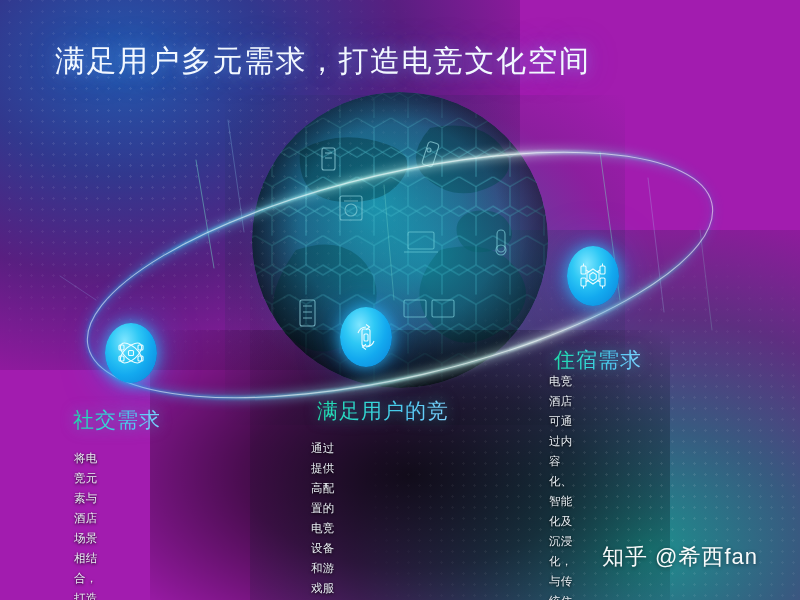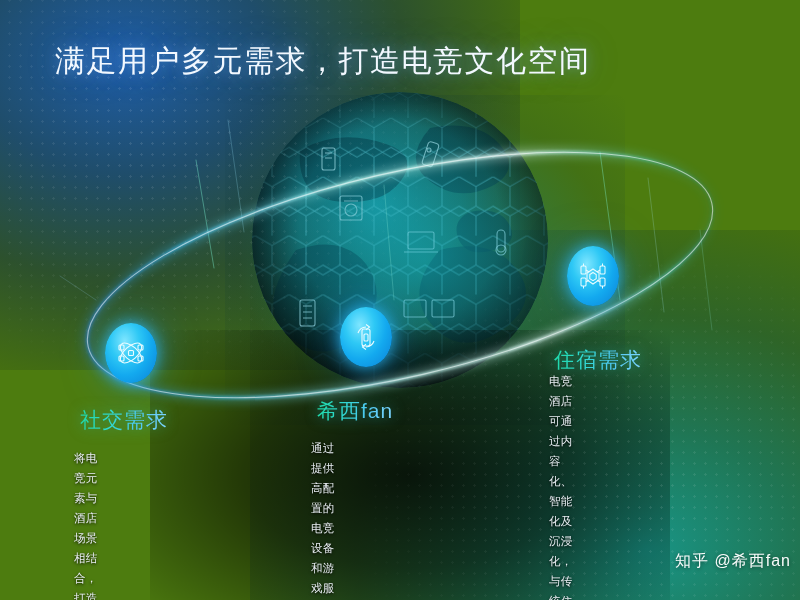--- a/index.html
+++ b/index.html
@@ -1,18 +1,18 @@
 <!DOCTYPE html>
 <html><head>
 <meta charset="utf-8">
 <style>
   html,body{margin:0;padding:0;background:#000;}
   body{width:800px;height:600px;overflow:hidden;font-family:"Liberation Sans","DejaVu Sans",sans-serif;}
 
-  #stage{position:relative;width:800px;height:600px;overflow:hidden;background:#4d7c0f;}
+  #stage{position:relative;width:800px;height:600px;overflow:hidden;background:#a21caf;}
 
   
   .glow{position:absolute;pointer-events:none;}
   .glow-blue-tl{
     left:-200px;top:-250px;width:720px;height:620px;
     background:radial-gradient(ellipse at 45% 50%,
       rgba(28,92,175,.95) 0%, rgba(18,64,133,.78) 26%,
       rgba(9,34,78,.48) 50%, rgba(3,12,32,.12) 74%, rgba(0,0,0,0) 100%);
   }
   .glow-teal-br{
@@ -72,35 +72,35 @@
     -webkit-text-fill-color:transparent;
     filter:drop-shadow(0 0 7px rgba(40,210,210,.55));
   }
   .body{
     position:absolute;font-size:11.5px;line-height:20px;color:#e9eef3;font-weight:400;
     text-shadow:0 1px 3px rgba(0,0,0,.95);white-space:pre-line;letter-spacing:.3px;
   }
 
   
   #c1 .badge{left:105px;top:323px;}
-  #c1 .head {left:80px; top:406px;}
+  #c1 .head {left:73px; top:406px;}
   #c1 .body {left:74px; top:448px;}
 
   #c2 .badge{left:340px;top:307px;}
   #c2 .head {left:317px;top:397px;}
   #c2 .body {left:311px;top:438px;}
 
   #c3 .badge{left:567px;top:246px;}
   #c3 .head {left:554px;top:346px;}
   #c3 .body {left:549px;top:371px;}
 
   
   #watermark{
-    position:absolute;right:9px;bottom:28px;
-    font-size:16px;color:#ffffff;letter-spacing:1px;
+    position:absolute;right:42px;bottom:28px;
+    font-size:22px;color:#ffffff;letter-spacing:1px;
     text-shadow:0 1px 4px rgba(0,0,0,.5);opacity:.97;white-space:nowrap;
   }
 </style>
 </head>
 <body>
 
 <div id="stage">
 
   <div class="glow glow-blue-tl"></div>
   <div class="glow glow-teal-br"></div>
@@ -252,21 +252,21 @@
     <div class="badge">
       <svg width="34" height="34" viewBox="0 0 34 34" fill="none" stroke="#eafcff" stroke-width="1.1">
         <rect x="13" y="9" width="8" height="17" rx="2"></rect>
         <rect x="15" y="14" width="4" height="7" rx="1"></rect>
         <path d="M9 13 a9 9 0 0 1 8 -6"></path>
           <path d="M17 4.5 l3.5 2.6 l-3.5 2.6"></path>
         <path d="M25 21 a9 9 0 0 1 -8 6"></path>
           <path d="M17 29.5 l-3.5 -2.6 l3.5 -2.6"></path>
       </svg>
     </div>
-    <div class="head">希西fan</div>
+    <div class="head">满足用户的竞</div>
     <div class="body">通过提供高配置的电竞设备
 和游戏服务，满足用户的竞
 技和开黑需求</div>
   </div>
 
   <div class="cluster" id="c3">
     <div class="badge">
       <svg width="34" height="34" viewBox="0 0 34 34" fill="none" stroke="#eafcff" stroke-width="1.05">
         <path d="M17 10 l6 4 v7 l-6 4 l-6 -4 v-7 z"></path>
         <path d="M17 13.5 l3.2 2.1 v4 l-3.2 2.1 l-3.2 -2.1 v-4 z"></path>

